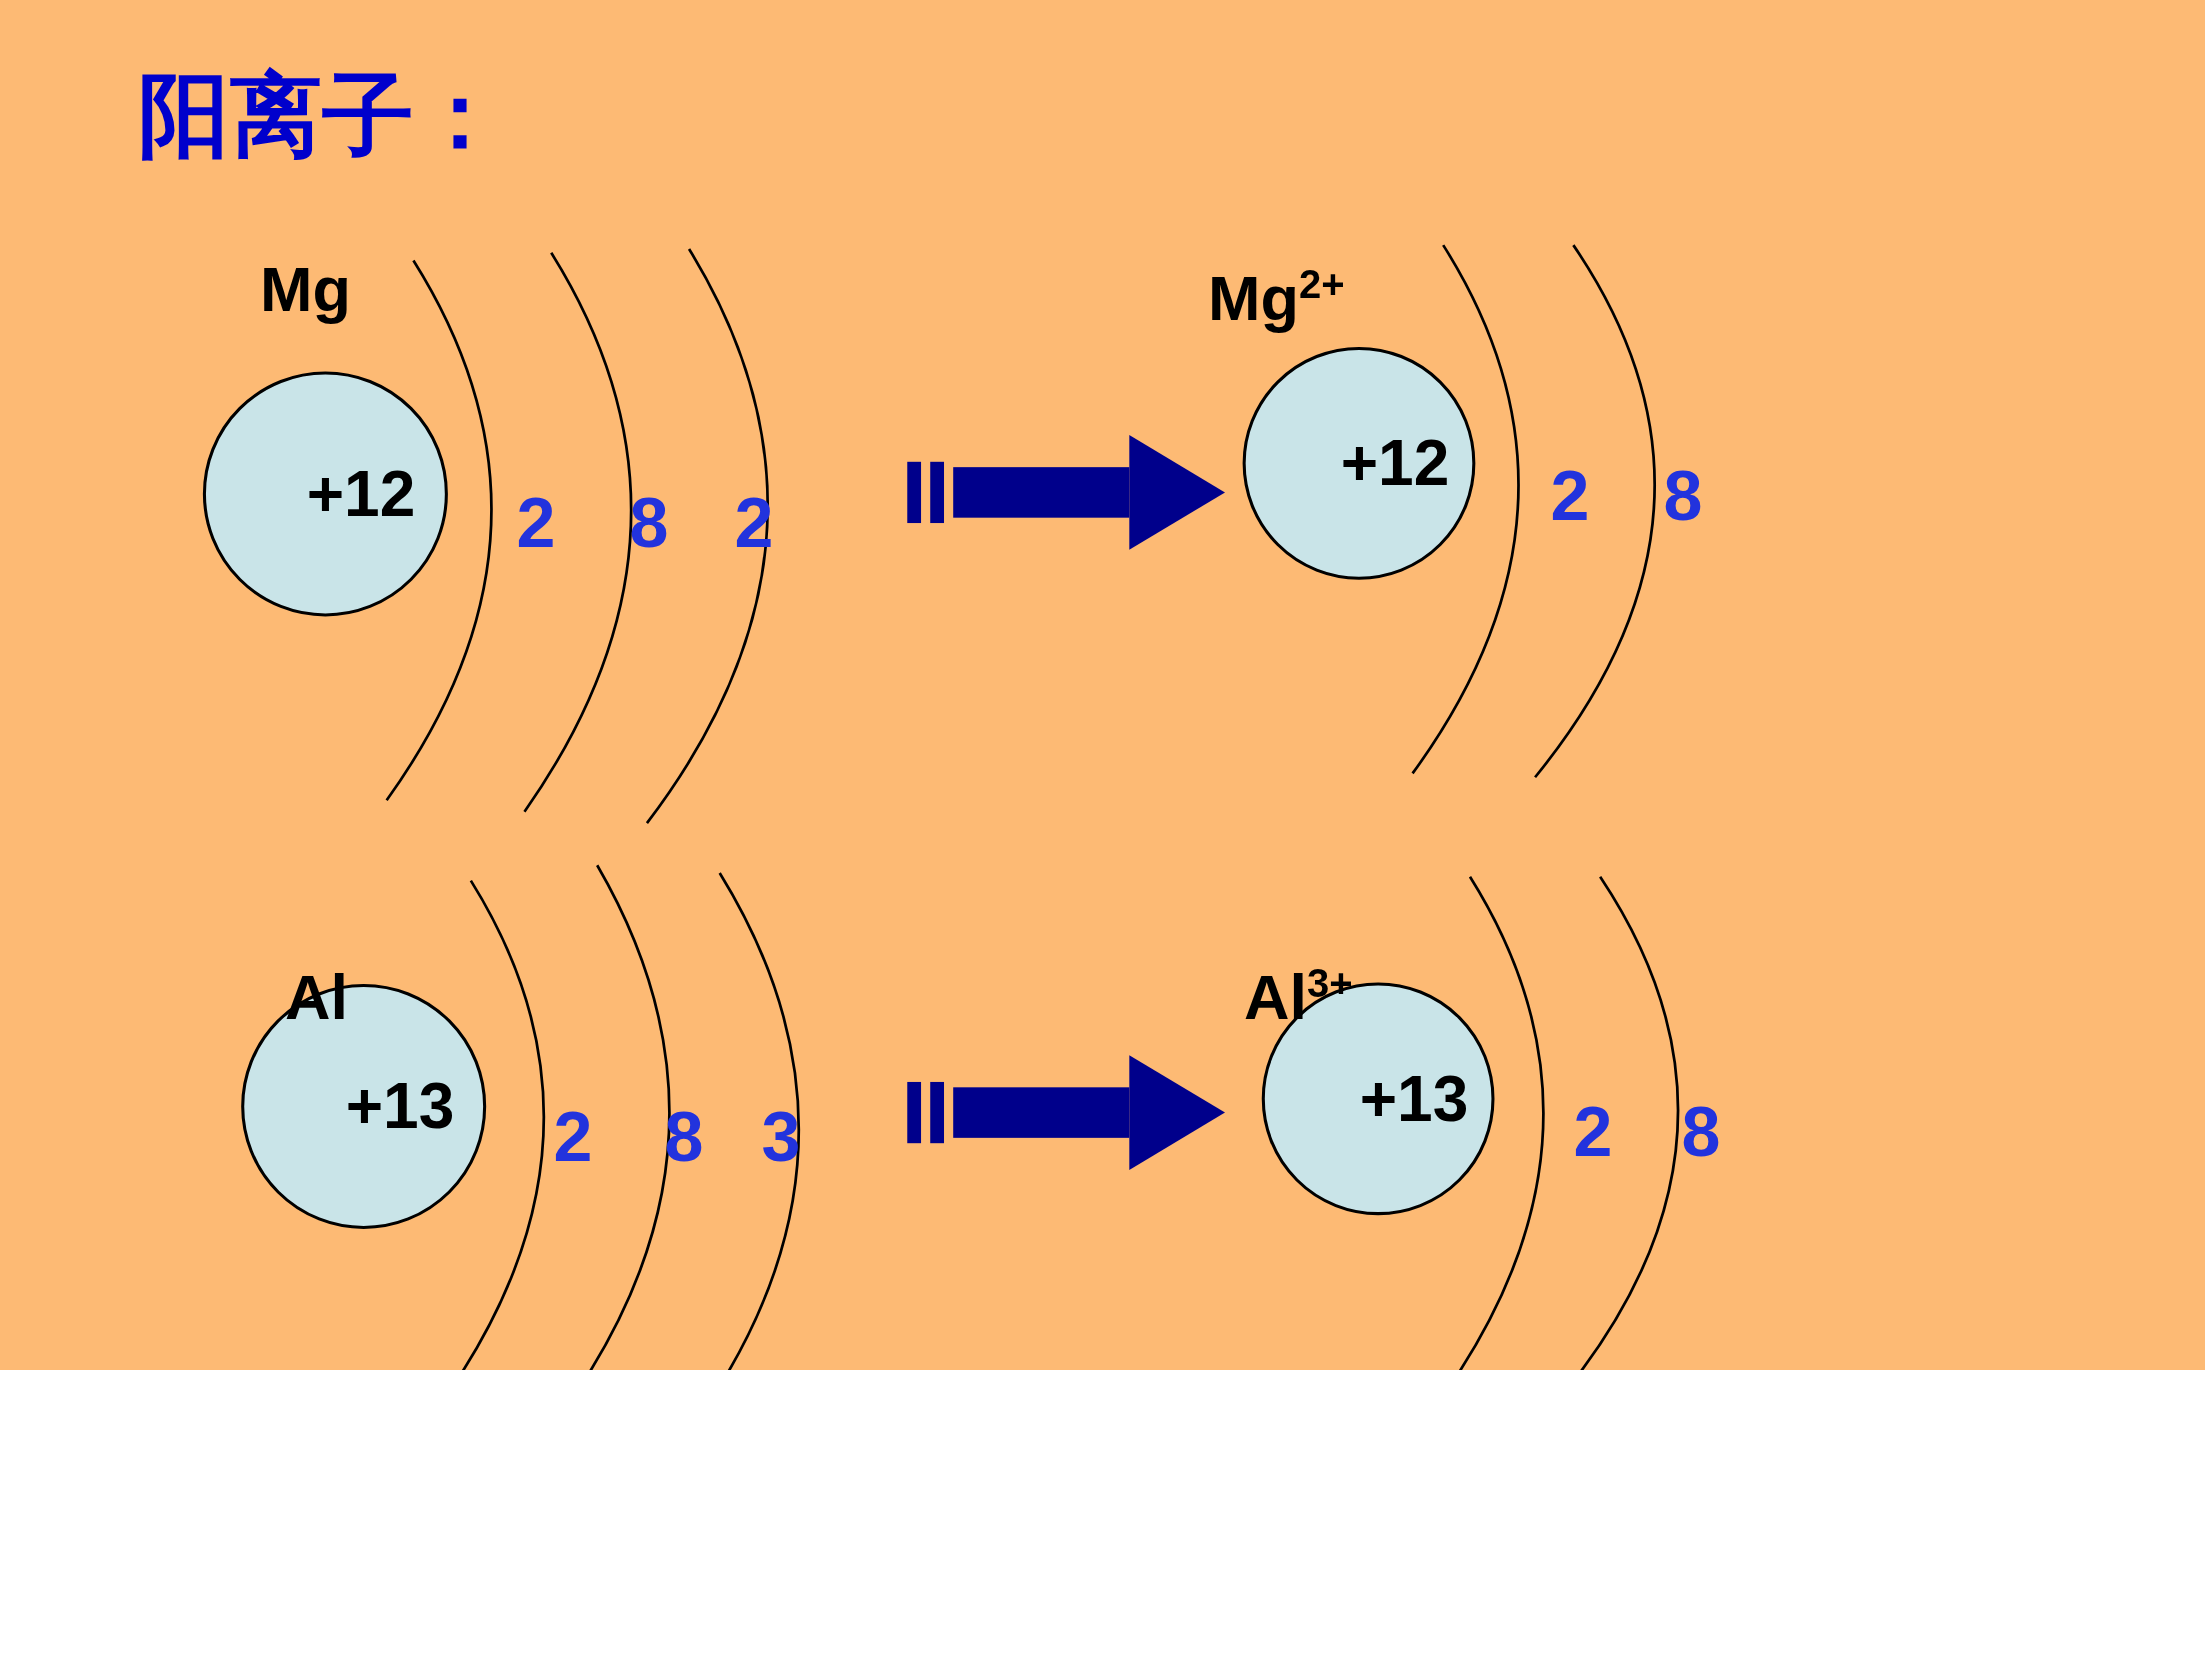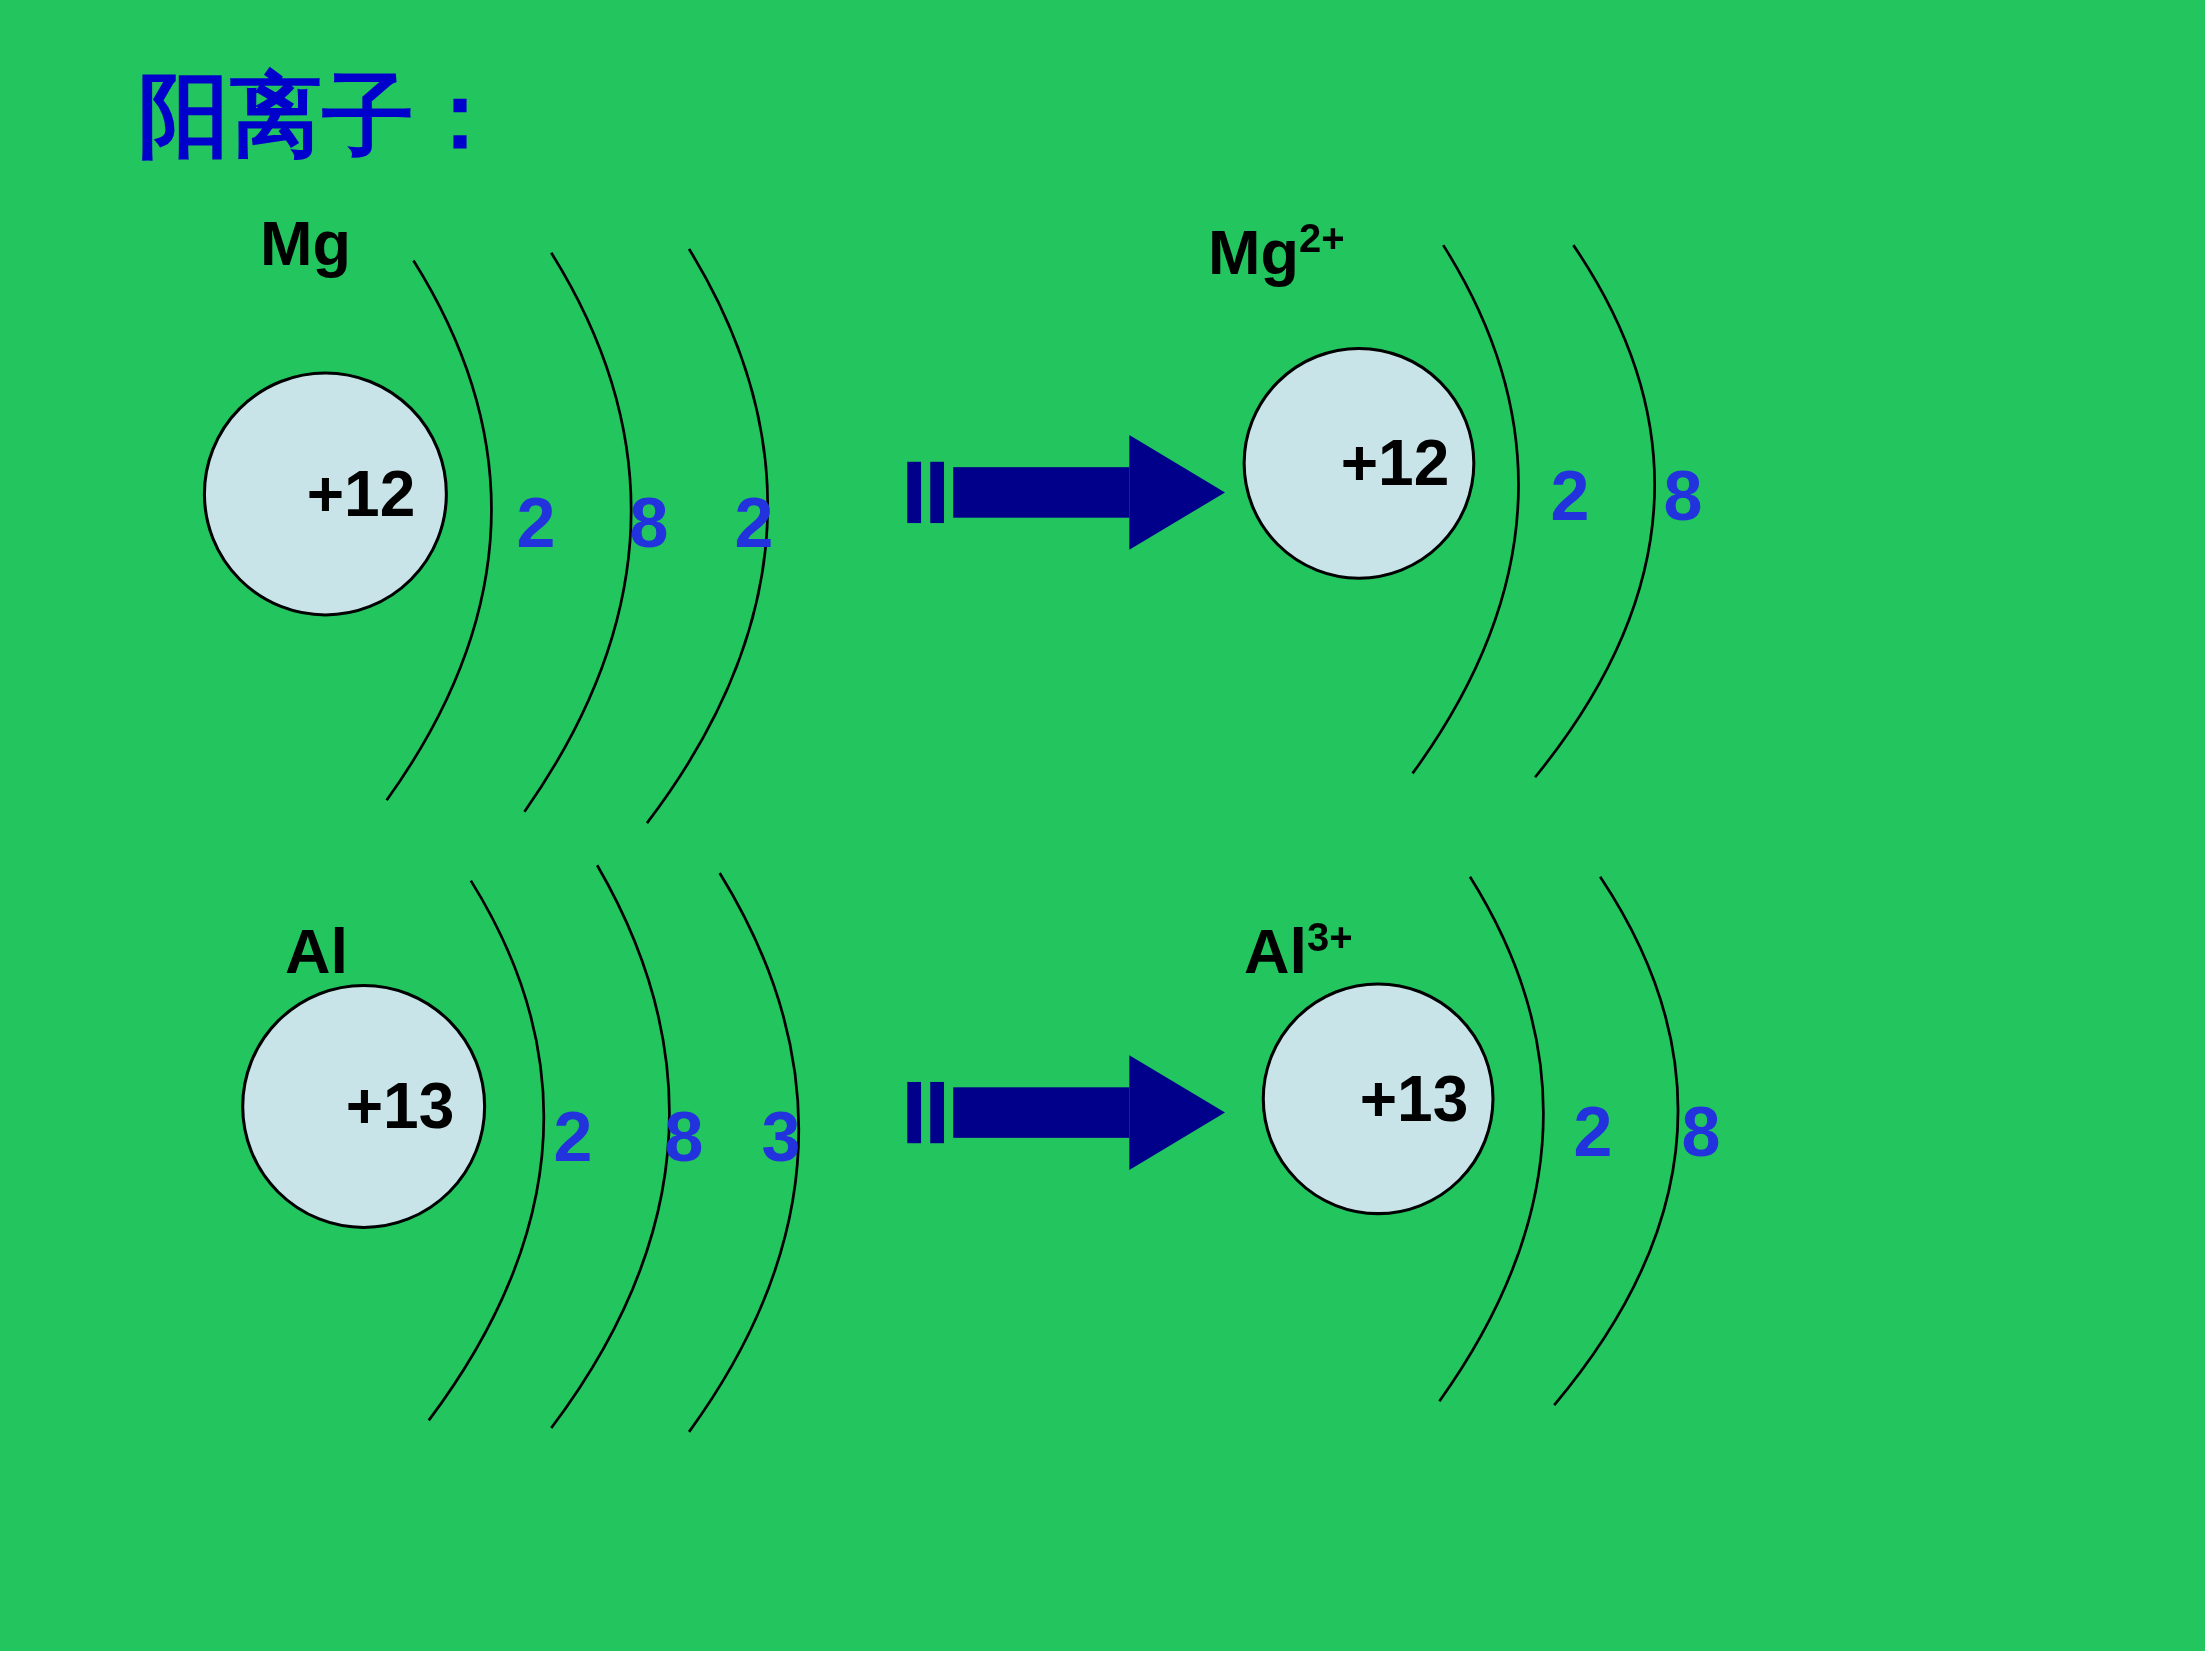--- a/index.html
+++ b/index.html
@@ -1,19 +1,19 @@
 <!DOCTYPE html>
 <html style="font-size:12.3px"><head>
 <meta charset="utf-8">
 <style>
   html,body{margin:0;padding:0;background:#fff;}
   .slide{
     position:relative;
-    width:2205px;height:1651px;
-    background:#22c55e;
+    width:2205px;height:1370px;
+    background:#fdba74;
     overflow:hidden;
     font-family:"Liberation Sans", sans-serif;
   }
   svg.layer{
     position:absolute;left:0;top:0;width:2205px;height:1654px;
   }
   .txt{position:absolute;white-space:nowrap;}
   .title{
     left:138px;top:54px;
     font-family:"Liberation Serif", serif;
@@ -25,20 +25,21 @@
     left:329px;top:1447px;
     font-family:"Liberation Serif", serif;
     font-weight:bold;
     font-size:81px;
     color:#000000;
   }
   .elem-label{
     font-weight:bold;
     font-size:63px;
     color:#000000;
+    margin-top:46px;
   }
   .elem-label sup{
     font-size:40px;
     vertical-align:super;
     line-height:0;
   }
   .centered{transform:translate(-50%,-50%);}
   .nucleus-label{
     font-weight:bold;
     font-size:64px;

